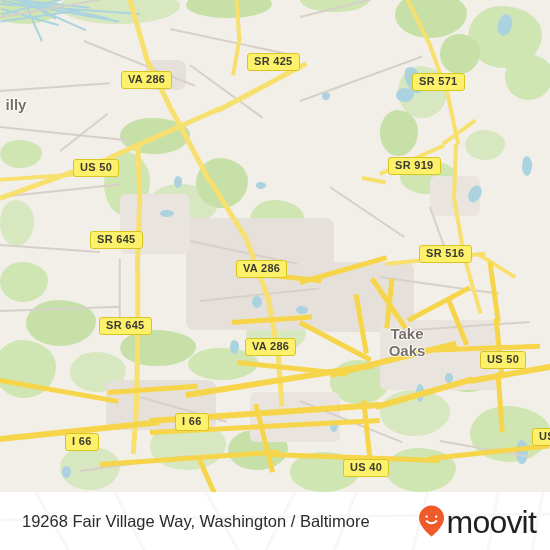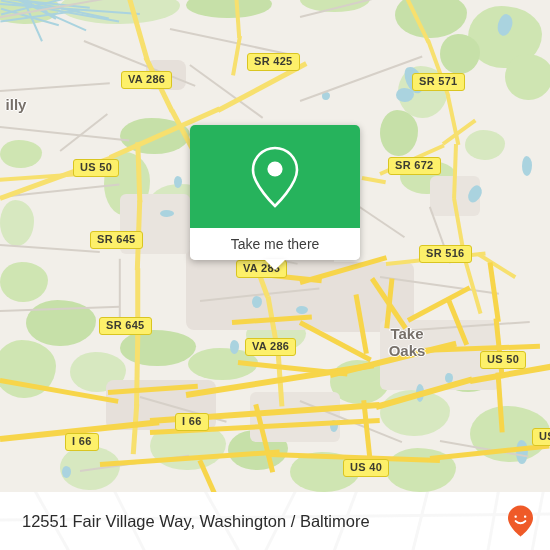--- a/index.html
+++ b/index.html
@@ -363,73 +363,62 @@
     <div class="motorway" style="left:270px; top:452px; width:170px; height:5px;   transform:rotate(2deg);"></div>
     <div class="motorway" style="left:100px; top:462px; width:180px; height:5px;   transform:rotate(-4deg);"></div>
     <div class="motorway" style="left:430px; top:456px; width:120px; height:5px;   transform:rotate(-6deg);"></div>
     <div class="motorway" style="left:200px; top:458px; width:60px;  height:4.5px; transform:rotate(66deg);"></div>
 
     <div id="shields">
         <div class="shield" style="left: 121px; top: 71px;">VA 286</div>
         <div class="shield" style="left: 247px; top: 53px;">SR 425</div>
         <div class="shield" style="left: 412px; top: 73px;">SR 571</div>
         <div class="shield" style="left: 73px; top: 159px;">US 50</div>
-        <div class="shield" style="left: 388px; top: 157px;">SR 672</div>
+        <div class="shield" style="left: 388px; top: 157px;">SR 919</div>
         <div class="shield" style="left: 90px; top: 231px;">SR 645</div>
         <div class="shield" style="left: 419px; top: 245px;">SR 516</div>
         <div class="shield" style="left: 236px; top: 260px;">VA 286</div>
         <div class="shield" style="left: 99px; top: 317px;">SR 645</div>
         <div class="shield" style="left: 245px; top: 338px;">VA 286</div>
         <div class="shield" style="left: 480px; top: 351px;">US 50</div>
         <div class="shield" style="left: 175px; top: 413px;">I 66</div>
         <div class="shield" style="left: 65px; top: 433px;">I 66</div>
         <div class="shield" style="left: 532px; top: 428px;">US</div>
         <div class="shield" style="left: 343px; top: 459px;">US 40</div>
       </div>
 
     <div id="places">
         <div class="place-label" style="left: -4px; top: 96px; width: 40px;">illy</div>
         <div class="place-label" style="left: 383px; top: 325px; width: 48px;">Take
 Oaks</div>
       </div>
 
-    <div id="popup">
-      <div id="popup-head">
-        <svg width="52" height="64" viewBox="0 0 52 64">
-          <path d="M26 3 C13.8 3 4 12.8 4 25 C4 40 26 61 26 61 C26 61 48 40 48 25 C48 12.8 38.2 3 26 3 Z" fill="none" stroke="#ffffff" stroke-width="2.6"></path>
-          <circle cx="26" cy="24" r="7.6" fill="#ffffff"></circle>
-        </svg>
-      </div>
-      <div id="popup-foot">
-        <span>Take me there</span>
-        <div id="popup-arrow"></div>
-      </div>
-    </div>
 
 
   </div>
 
   <div id="footer">
     <svg id="footer-wm" viewBox="0 0 550 58" preserveAspectRatio="none">
       <g stroke="#f1f1f1" stroke-width="3" fill="none">
         <path d="M30 -10 L 75 70"></path>
         <path d="M110 -10 L 150 70"></path>
         <path d="M200 -10 L 245 70"></path>
         <path d="M300 -10 L 260 70"></path>
         <path d="M360 -10 L 330 70"></path>
         <path d="M430 -10 L 410 70"></path>
         <path d="M500 -10 L 486 70"></path>
         <path d="M545 -10 L 530 70"></path>
         <path d="M-10 28 L 560 22"></path>
       </g>
     </svg>
-    <div id="footer-addr">12551 Fair Village Way, Washington / Baltimore</div>
+    <div id="footer-addr">19268 Fair Village Way, Washington / Baltimore</div>
     <div id="logo">
       <svg id="logo-pin" viewBox="0 0 54 66">
         <path d="M27 2 C13.2 2 2 13.2 2 27 C2 45 27 64 27 64 C27 64 52 45 52 27 C52 13.2 40.8 2 27 2 Z" fill="#ef5a28"></path>
         <rect x="15" y="22" width="4.6" height="4.6" rx="1.4" fill="#ffffff"></rect>
         <rect x="34" y="22" width="4.6" height="4.6" rx="1.4" fill="#ffffff"></rect>
         <path d="M17 33 Q27 42 37 33" stroke="#ffffff" stroke-width="3.4" fill="none" stroke-linecap="round"></path>
       </svg>
+      <div id="logo-text">moovit</div>
     </div>
   </div>
 
 </div>
 
 </body></html>

